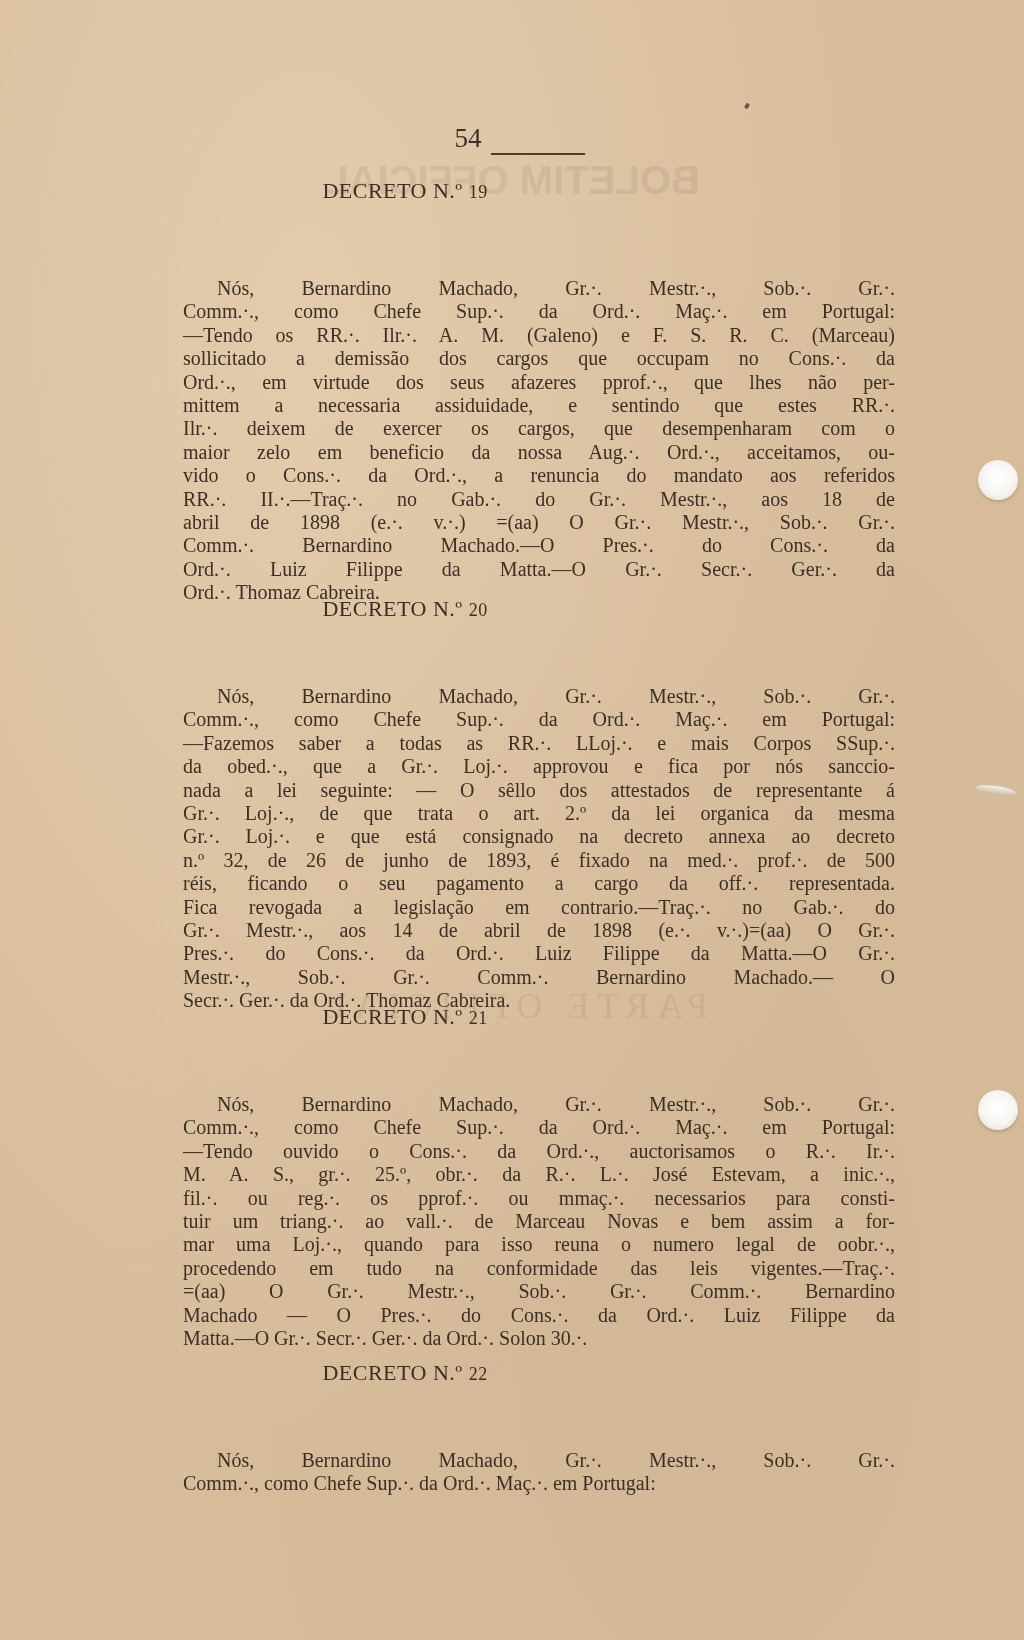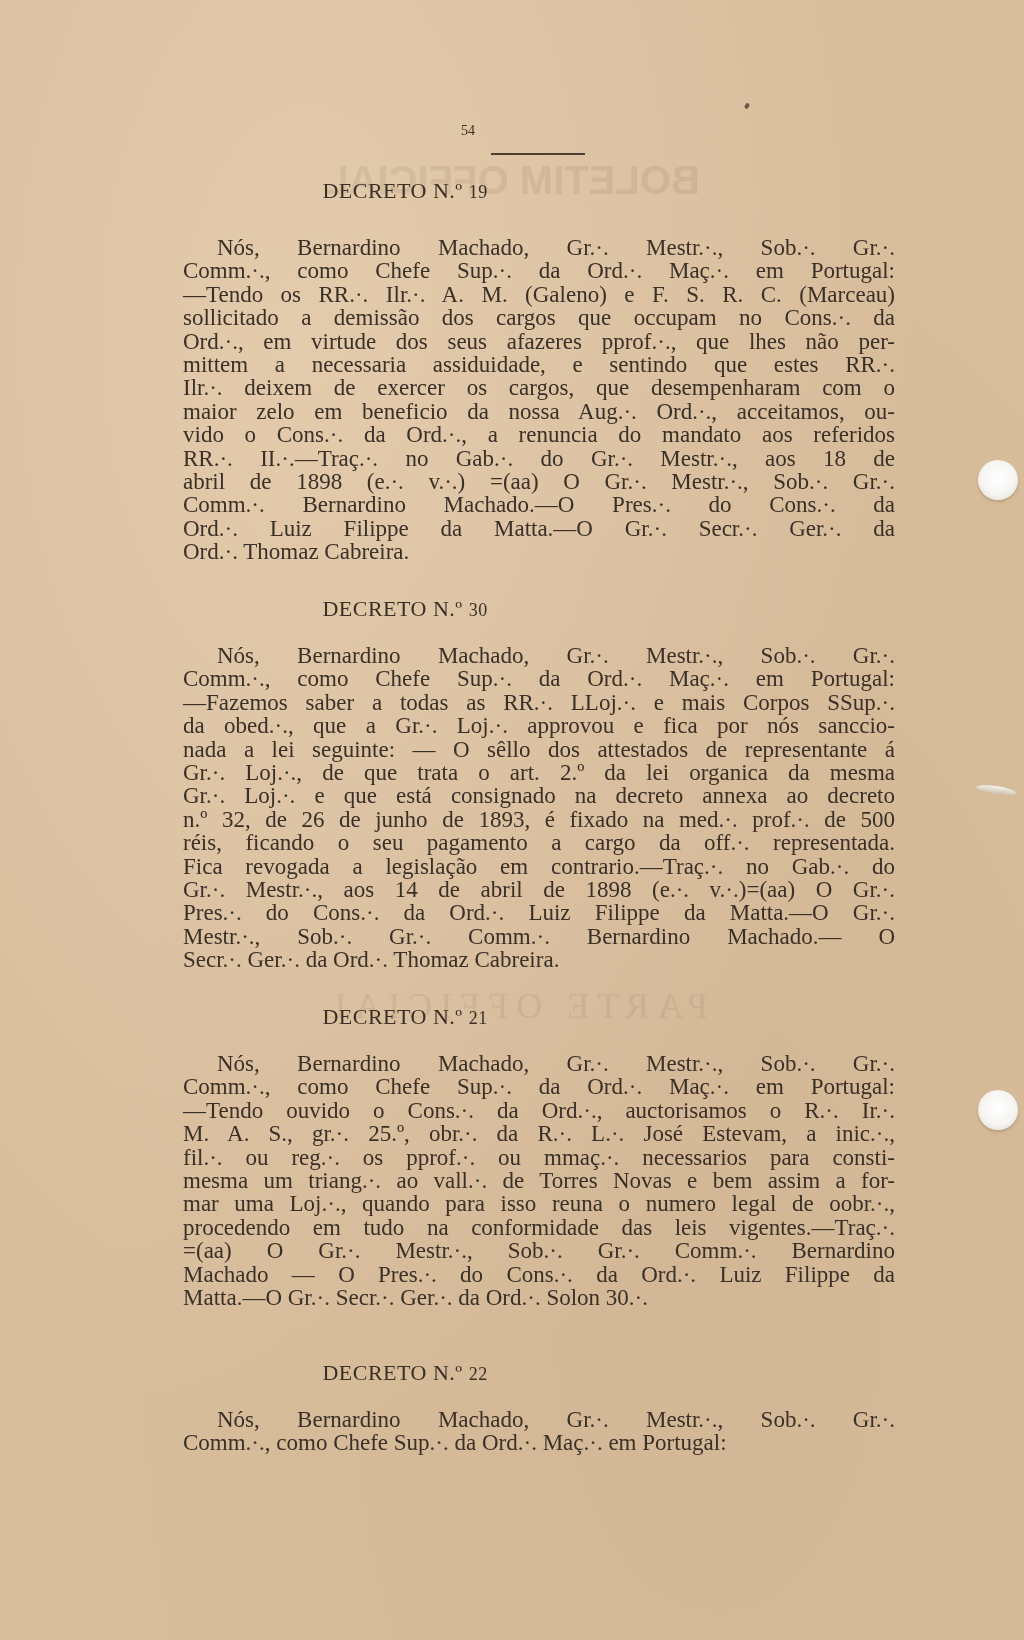--- a/index.html
+++ b/index.html
@@ -33,21 +33,21 @@
       font-family: "Liberation Sans", sans-serif;
       font-weight: bold;
       transform: scaleX(-1);
       pointer-events: none;
     }
     .page-number {
       position: absolute;
       top: 123px;
       left: 0; width: 936px;
       text-align: center;
-      font-size: 14px;
+      font-size: 27px;
     }
     .page-number-rule {
       position: absolute;
       top: 153px;
       left: 491px;
       width: 94px;
       height: 2px;
       background: #4a3e33;
     }
     .decree-title {
@@ -57,23 +57,24 @@
       font-size: 22px;
       letter-spacing: 0.5px;
     }
     .decree-title .num {
       font-size: 18px;
     }
     .para {
       position: absolute;
       left: 183px;
       width: 712px;
-      font-size: 23px;
+      font-size: 20px;
       line-height: 23.4px;
       text-align: justify;
+      margin-top: 41px;
     }
     .line {
       display: block;
       white-space: nowrap;
       text-align-last: justify;
       text-align: justify;
     }
     .line.last {
       text-align-last: left;
     }
@@ -137,21 +138,21 @@
     <span class="line">vido o Cons.·. da Ord.·., a renuncia do mandato aos referidos</span>
     <span class="line">RR.·. II.·.—Traç.·. no Gab.·. do Gr.·. Mestr.·., aos 18 de</span>
     <span class="line">abril de 1898 (e.·. v.·.) =(aa) O Gr.·. Mestr.·., Sob.·. Gr.·.</span>
     <span class="line">Comm.·. Bernardino Machado.—O Pres.·. do Cons.·. da</span>
     <span class="line">Ord.·. Luiz Filippe da Matta.—O Gr.·. Secr.·. Ger.·. da</span>
     <span class="line last">Ord.·. Thomaz Cabreira.</span>
   </div>
 
   <div class="decree-title" style="top:596px;">
     <span>DECRETO N.º</span>
-    <span class="num">30</span>
+    <span class="num">20</span>
   </div>
   <div class="para" style="top:644px;">
     <span class="line indent">Nós, Bernardino Machado, Gr.·. Mestr.·., Sob.·. Gr.·.</span>
     <span class="line">Comm.·., como Chefe Sup.·. da Ord.·. Maç.·. em Portugal:</span>
     <span class="line">—Fazemos saber a todas as RR.·. LLoj.·. e mais Corpos SSup.·.</span>
     <span class="line">da obed.·., que a Gr.·. Loj.·. approvou e fica por nós sanccio-</span>
     <span class="line">nada a lei seguinte: — O sêllo dos attestados de representante á</span>
     <span class="line">Gr.·. Loj.·., de que trata o art. 2.º da lei organica da mesma</span>
     <span class="line">Gr.·. Loj.·. e que está consignado na decreto annexa ao decreto</span>
     <span class="line">n.º 32, de 26 de junho de 1893, é fixado na med.·. prof.·. de 500</span>
@@ -166,21 +167,21 @@
   <div class="decree-title" style="top:1004px;">
     <span>DECRETO N.º</span>
     <span class="num">21</span>
   </div>
   <div class="para" style="top:1052px;">
     <span class="line indent">Nós, Bernardino Machado, Gr.·. Mestr.·., Sob.·. Gr.·.</span>
     <span class="line">Comm.·., como Chefe Sup.·. da Ord.·. Maç.·. em Portugal:</span>
     <span class="line">—Tendo ouvido o Cons.·. da Ord.·., auctorisamos o R.·. Ir.·.</span>
     <span class="line">M. A. S., gr.·. 25.º, obr.·. da R.·. L.·. José Estevam, a inic.·.,</span>
     <span class="line">fil.·. ou reg.·. os pprof.·. ou mmaç.·. necessarios para consti-</span>
-    <span class="line">mesma um triang.·. ao vall.·. de Torres Novas e bem assim a for-</span>
+    <span class="line">tuir um triang.·. ao vall.·. de Marceau Novas e bem assim a for-</span>
     <span class="line">mar uma Loj.·., quando para isso reuna o numero legal de oobr.·.,</span>
     <span class="line">procedendo em tudo na conformidade das leis vigentes.—Traç.·.</span>
     <span class="line">=(aa) O Gr.·. Mestr.·., Sob.·. Gr.·. Comm.·. Bernardino</span>
     <span class="line">Machado — O Pres.·. do Cons.·. da Ord.·. Luiz Filippe da</span>
     <span class="line last">Matta.—O Gr.·. Secr.·. Ger.·. da Ord.·. Solon 30.·.</span>
   </div>
 
   <div class="decree-title" style="top:1360px;">
     <span>DECRETO N.º</span>
     <span class="num">22</span>

